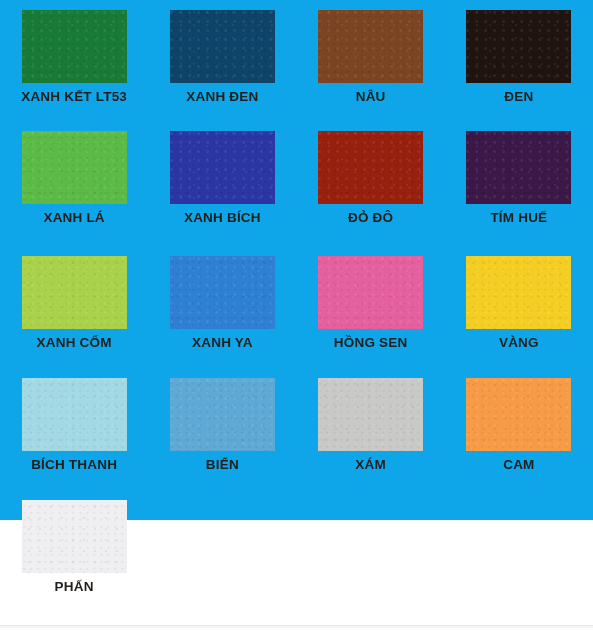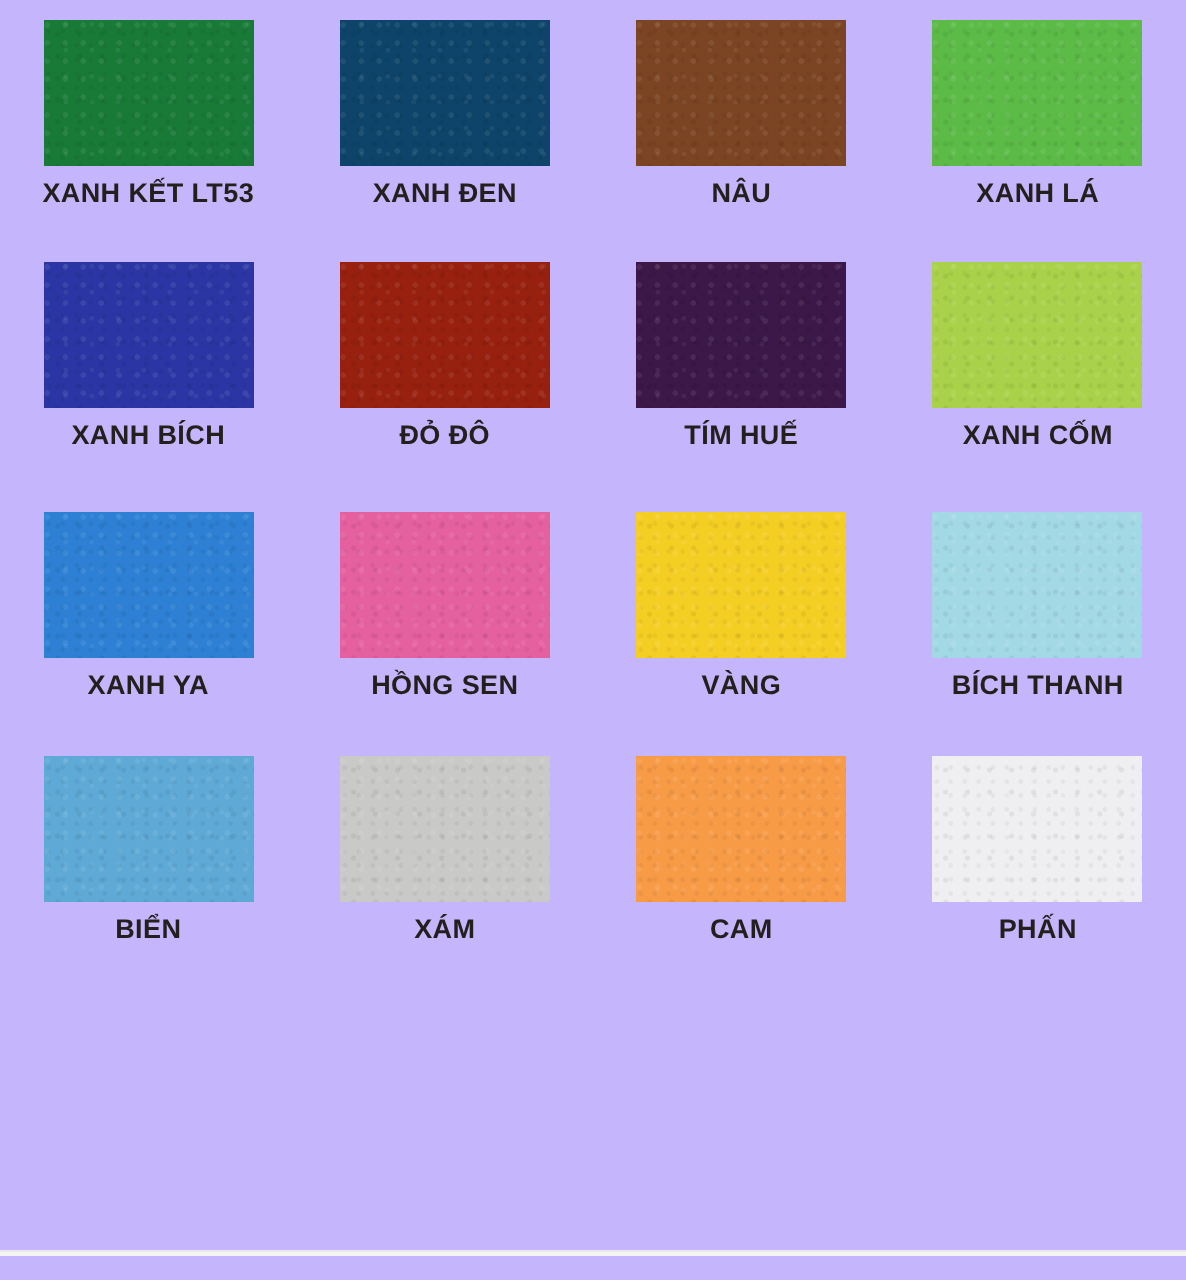--- a/index.html
+++ b/index.html
@@ -11,22 +11,22 @@
     width: 593px;
     height: 640px;
     background: #ffffff;
     font-family: "Liberation Sans", sans-serif;
     overflow: hidden;
   }
 
   #swatch-board {
     position: relative;
     width: 593px;
-    height: 640px;
-    background: #c4b5fd;
+    height: 520px;
+    background: #0ea5e9;
     box-sizing: border-box;
   }
 
   .swatch-grid {
     position: absolute;
     left: 0;
     top: 0;
     width: 593px;
     display: grid;
     grid-template-columns: repeat(4, 148.25px);
@@ -108,20 +108,24 @@
       <div class="swatch-label">XANH KẾT LT53</div>
     </div>
     <div class="swatch-cell">
       <div class="swatch-chip" style="background-color: rgb(14, 68, 105);"></div>
       <div class="swatch-label">XANH ĐEN</div>
     </div>
     <div class="swatch-cell">
       <div class="swatch-chip" style="background-color: rgb(123, 68, 34);"></div>
       <div class="swatch-label">NÂU</div>
     </div>
+    <div class="swatch-cell">
+      <div class="swatch-chip" style="background-color: rgb(31, 20, 16);"></div>
+      <div class="swatch-label">ĐEN</div>
+    </div>
 
     <div class="swatch-cell">
       <div class="swatch-chip" style="background-color: rgb(92, 186, 71);"></div>
       <div class="swatch-label">XANH LÁ</div>
     </div>
     <div class="swatch-cell">
       <div class="swatch-chip" style="background-color: rgb(43, 54, 164);"></div>
       <div class="swatch-label">XANH BÍCH</div>
     </div>
     <div class="swatch-cell">

